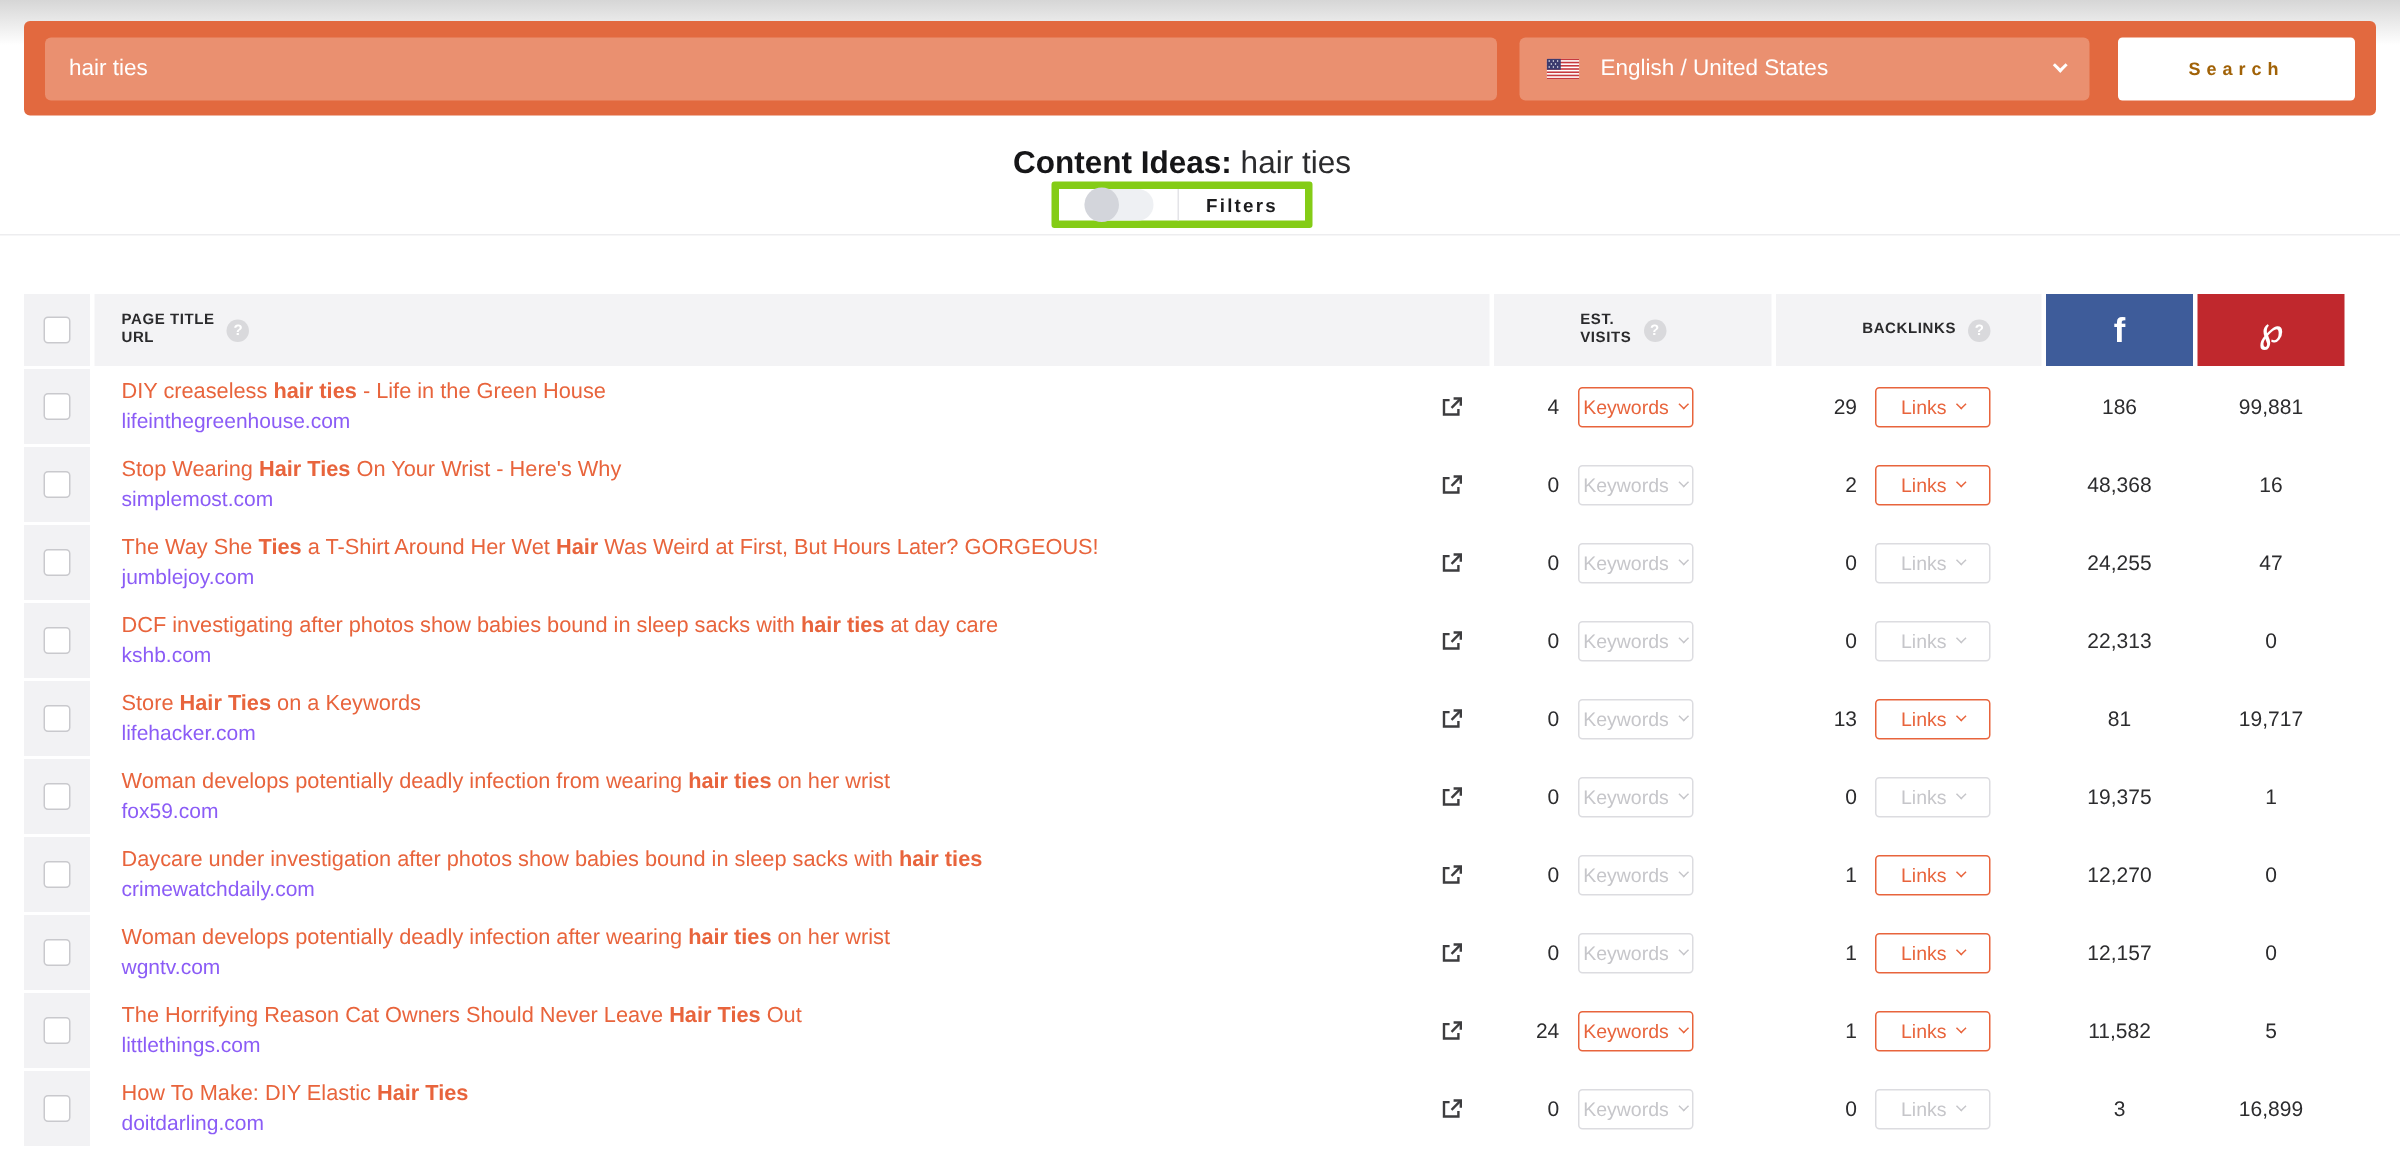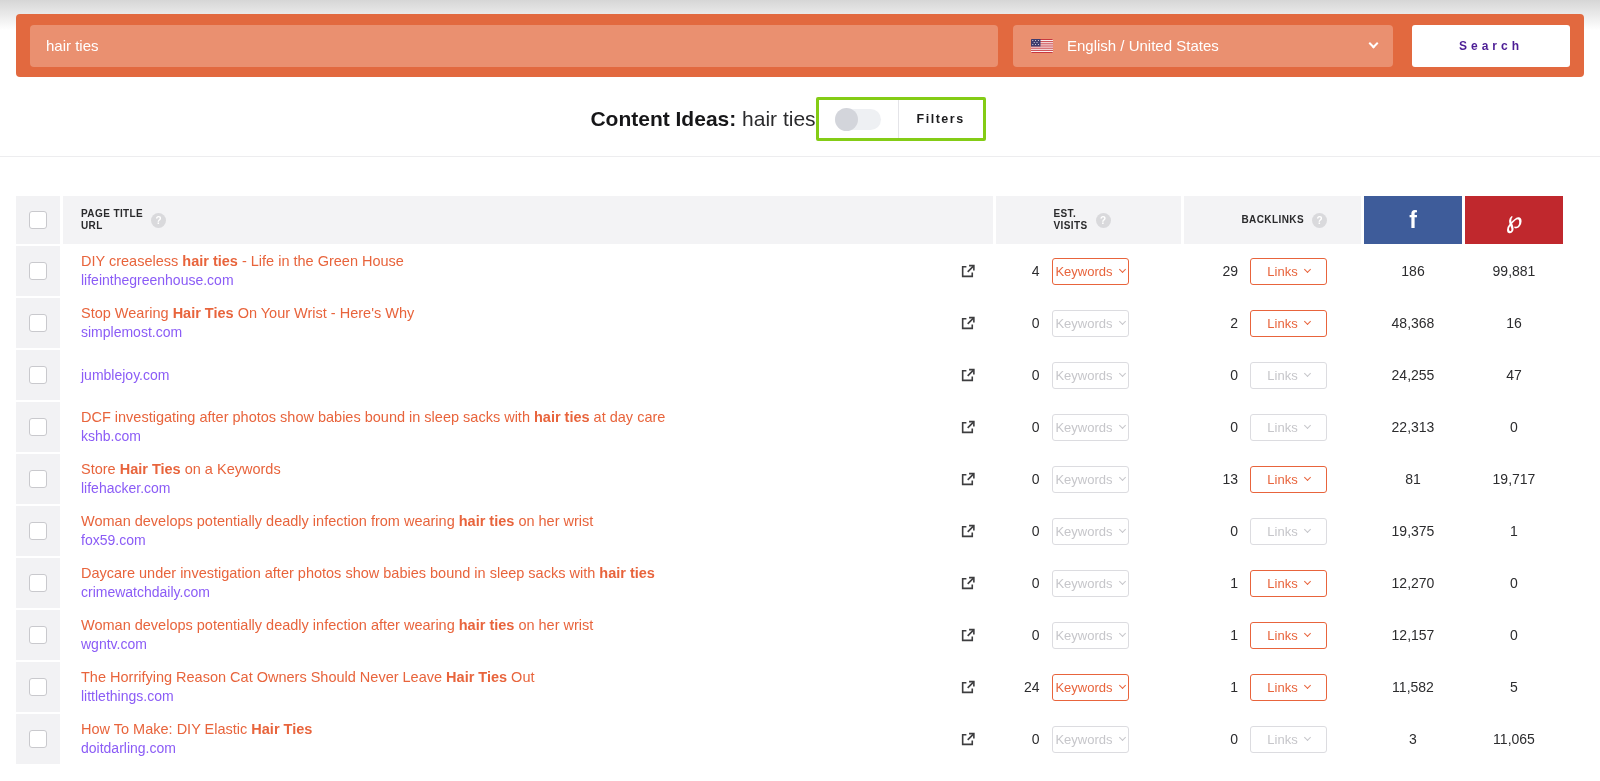--- a/index.html
+++ b/index.html
@@ -17,29 +17,29 @@
     color: #ffffff; font-size: 15px; padding: 0 16px; outline: none; font-family: inherit; }
   .search-input::placeholder { color: #ffe9e0; }
   .lang-select { width: 380px; height: 42px; background: #ea9070; border-radius: 4px;
     margin-left: 15px; display: flex; align-items: center; padding: 0 16px 0 18px; cursor: pointer; }
   .flag { width: 22px; height: 14px; margin-right: 14px; flex: none; border-radius: 1px; overflow: hidden; }
   .lang-label { color: #ffffff; font-size: 15px; flex: 1; }
   .chev { display: inline-block; width: 7px; height: 7px; border-right: 2px solid currentColor;
     border-bottom: 2px solid currentColor; transform: rotate(45deg); }
   .lang-select .chev { color: #ffffff; margin-top: -4px; }
   .search-btn { width: 158px; height: 42px; margin-left: 19px; background: #ffffff; border: none;
-    border-radius: 3px; color: #4c1d95; font-size: 12px; font-weight: bold; letter-spacing: 4px;
+    border-radius: 3px; color: #a16207; font-size: 12px; font-weight: bold; letter-spacing: 4px;
     cursor: pointer; font-family: inherit; }
 
   
-  .head-row { display: flex; align-items: center; justify-content: center;
-    margin: 20px 40px 0 16px; height: 44px; }
+  .head-row { display: flex; align-items: center; justify-content: flex-start;
+    margin: 20px 40px 0 16px; height: 44px; flex-direction: column; }
   .page-title { font-size: 21px; color: #2b2b2d; font-weight: normal; }
   .page-title b { color: #161618; }
-  .filters-box { display: flex; height: 44px; border: 3px solid #84cc16; border-radius: 2px;
+  .filters-box { display: flex; height: 44px; border: 5px solid #84cc16; border-radius: 2px;
     background: #fff; }
   .toggle-wrap { width: 80px; display: flex; align-items: center; justify-content: center;
     border-right: 1px solid #e4e4e8; cursor: pointer; }
   .toggle { position: relative; width: 46px; height: 21px; background: #eef0f3; border-radius: 11px; }
   .toggle .knob { position: absolute; left: 0; top: -1px; width: 23px; height: 23px;
     background: #d3d5db; border-radius: 50%; }
   .filters-label { width: 84px; display: flex; align-items: center; justify-content: center;
     font-size: 12.5px; font-weight: bold; letter-spacing: 1.5px; color: #1c1c1e; cursor: pointer; }
 
   .divider { margin-top: 15px; border-bottom: 1px solid #ededef; }
@@ -230,20 +230,21 @@
         <span class="chev"></span>
       </button>
     </div>
     <div class="cell c-fb r-b">48,368</div>
     <div class="cell c-pin r-b">16</div>
     <div class="cell c-check r-a">
       <span class="checkbox"></span>
     </div>
     <div class="cell c-title r-a">
       <div>
+        <div class="t-title"><span>The Way She </span><b>Ties</b><span> a T-Shirt Around Her Wet </span><b>Hair</b><span> Was Weird at First, But Hours Later? GORGEOUS!</span></div>
         <div class="t-domain">jumblejoy.com</div>
       </div>
       <span class="ext-link"><svg width="16" height="16" viewBox="0 0 15 15" fill="none" stroke="#3d3d3f" stroke-width="1.5">
           <path d="M6 3.5H2.5v9h9V9"></path>
           <path d="M8.5 2.5H13v4.5"></path>
           <path d="M12.6 2.9L7.2 8.3"></path>
         </svg></span>
     </div>
     <div class="cell c-est r-a">
       <span class="num">0</span>
@@ -463,14 +464,14 @@
       </button>
     </div>
     <div class="cell c-back r-b">
       <span class="num">0</span>
       <button class="drop-btn disabled">
         <span>Links</span>
         <span class="chev"></span>
       </button>
     </div>
     <div class="cell c-fb r-b">3</div>
-    <div class="cell c-pin r-b">11,065</div>
+    <div class="cell c-pin r-b">16,899</div>
   </div>
 
 </body></html>

